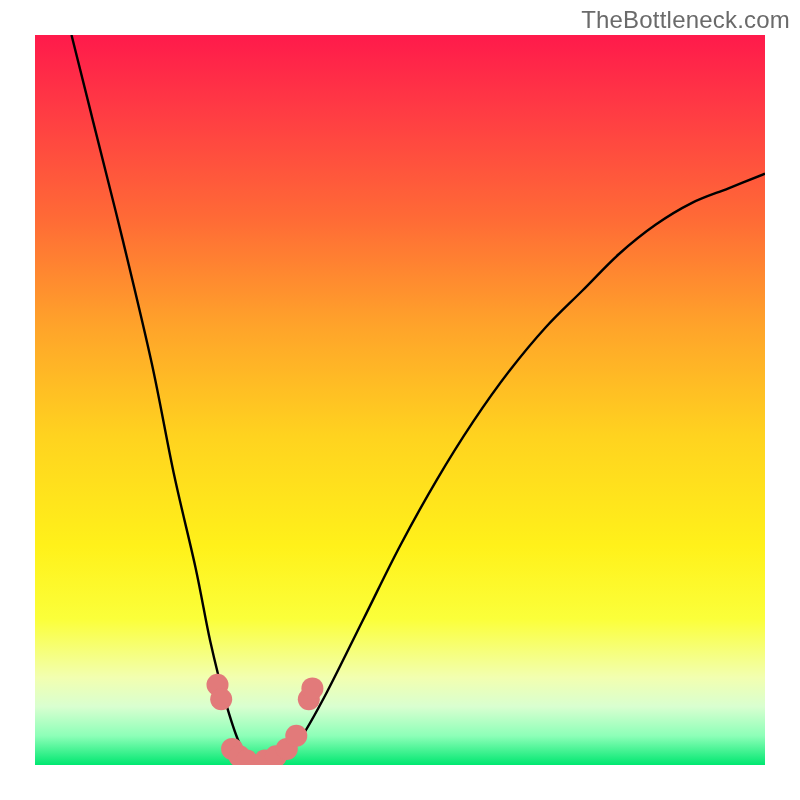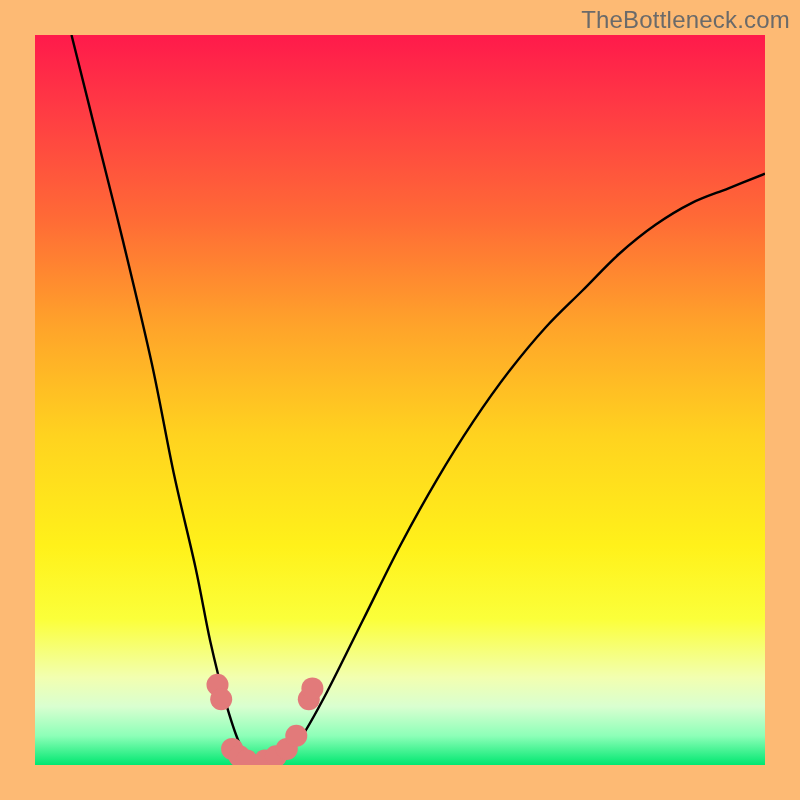--- a/index.html
+++ b/index.html
@@ -10,21 +10,21 @@
     background: #000;
     overflow: hidden;
     font-family: Arial, Helvetica, sans-serif;
   }
   .frame {
     position: absolute;
     left: 0;
     top: 0;
     width: 800px;
     height: 800px;
-    background: #fdba74;
+    background: #ffffff;
   }
   .plot-area {
     position: absolute;
     left: 35px;
     top: 35px;
     width: 730px;
     height: 730px;
     overflow: hidden;
   }
   .gradient {

